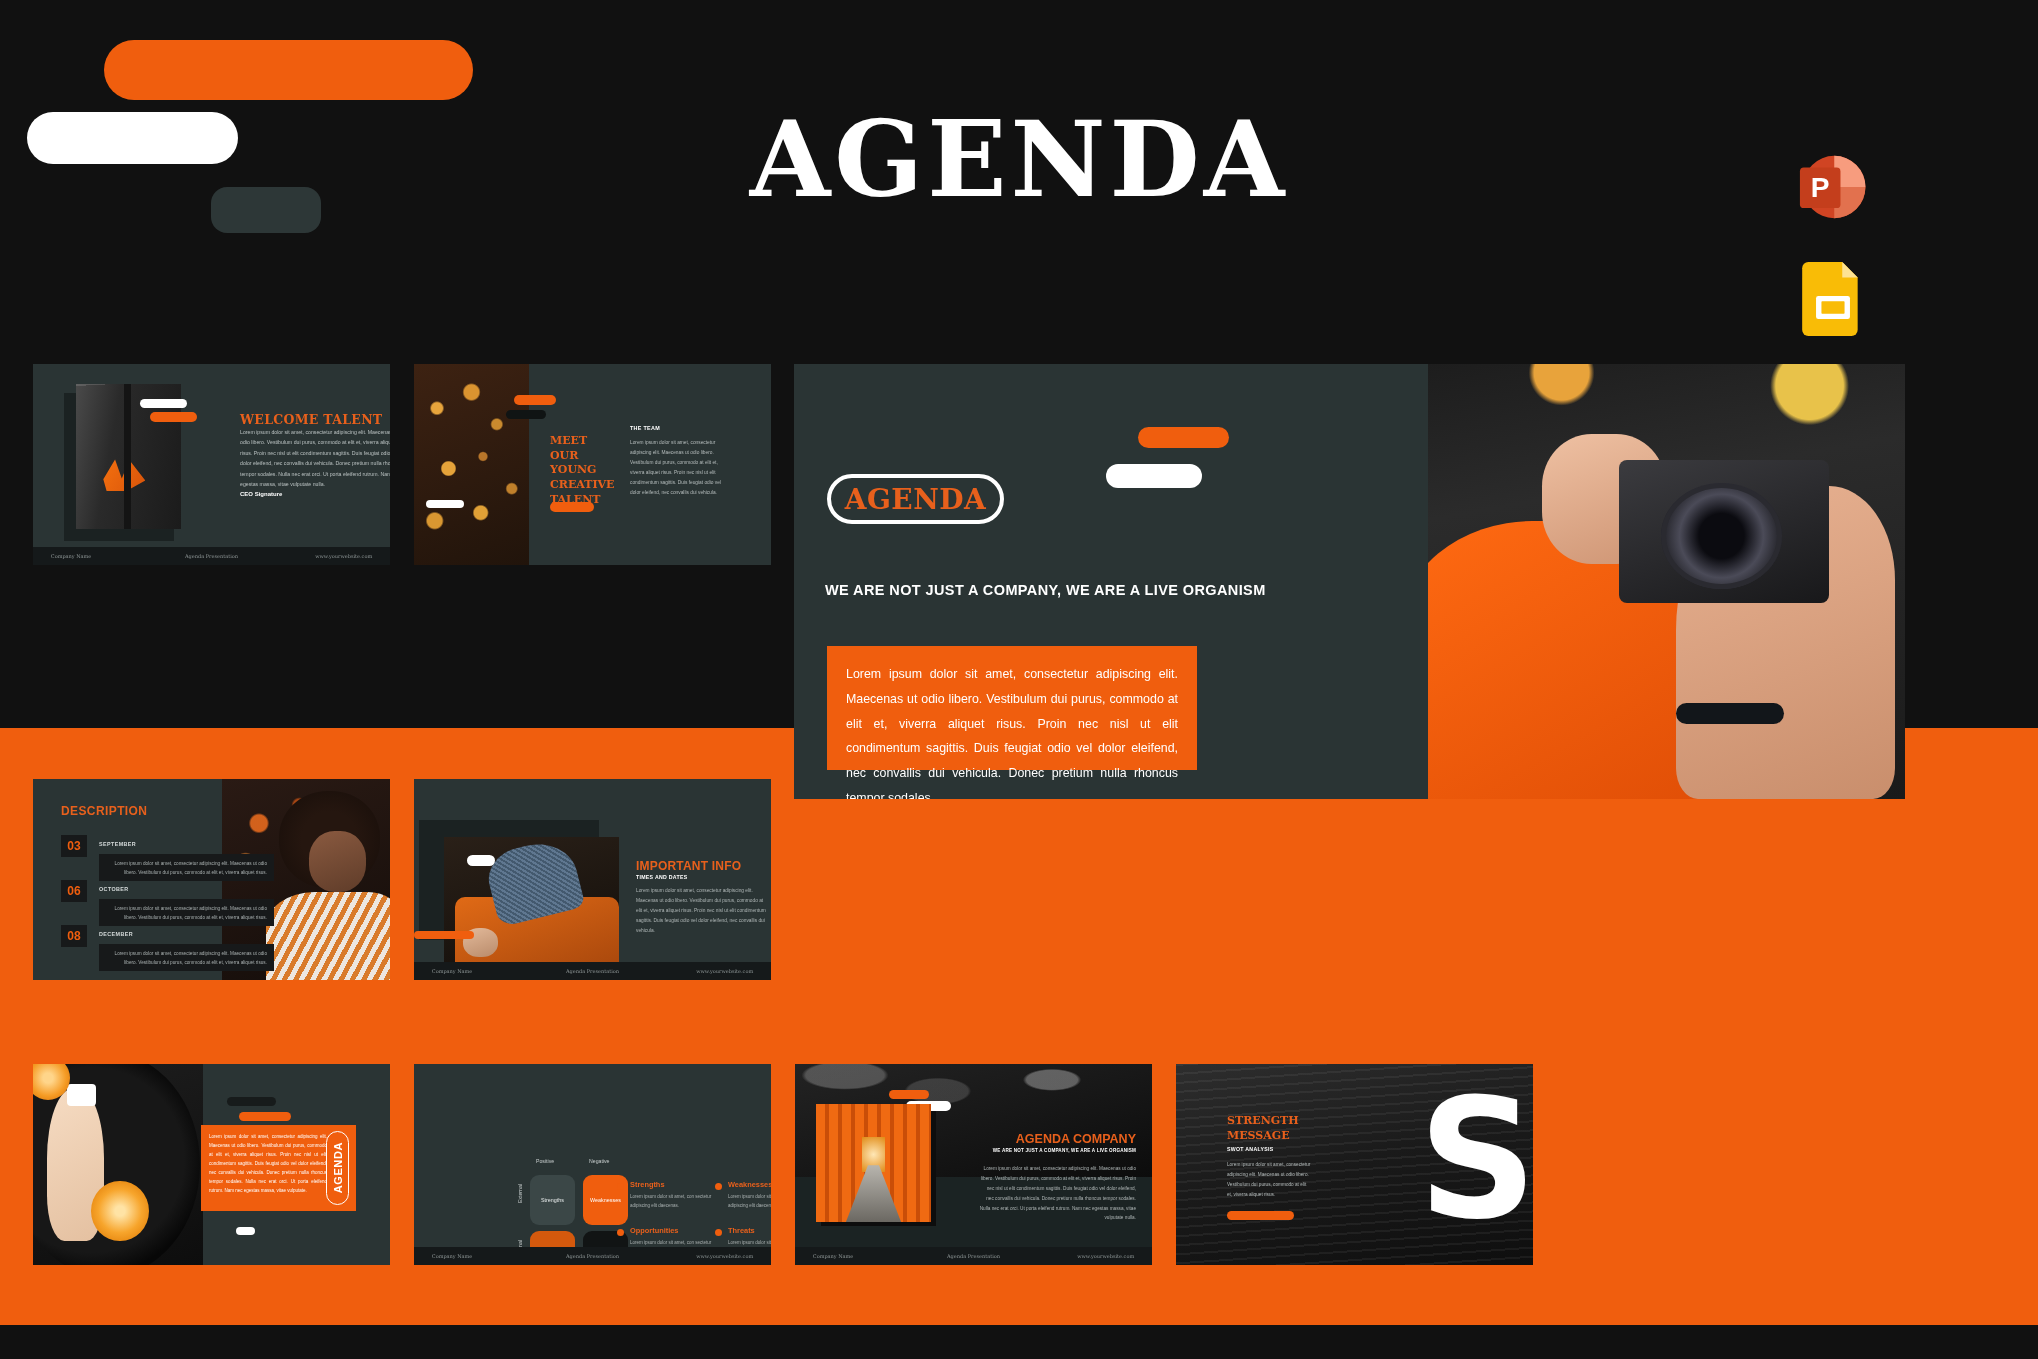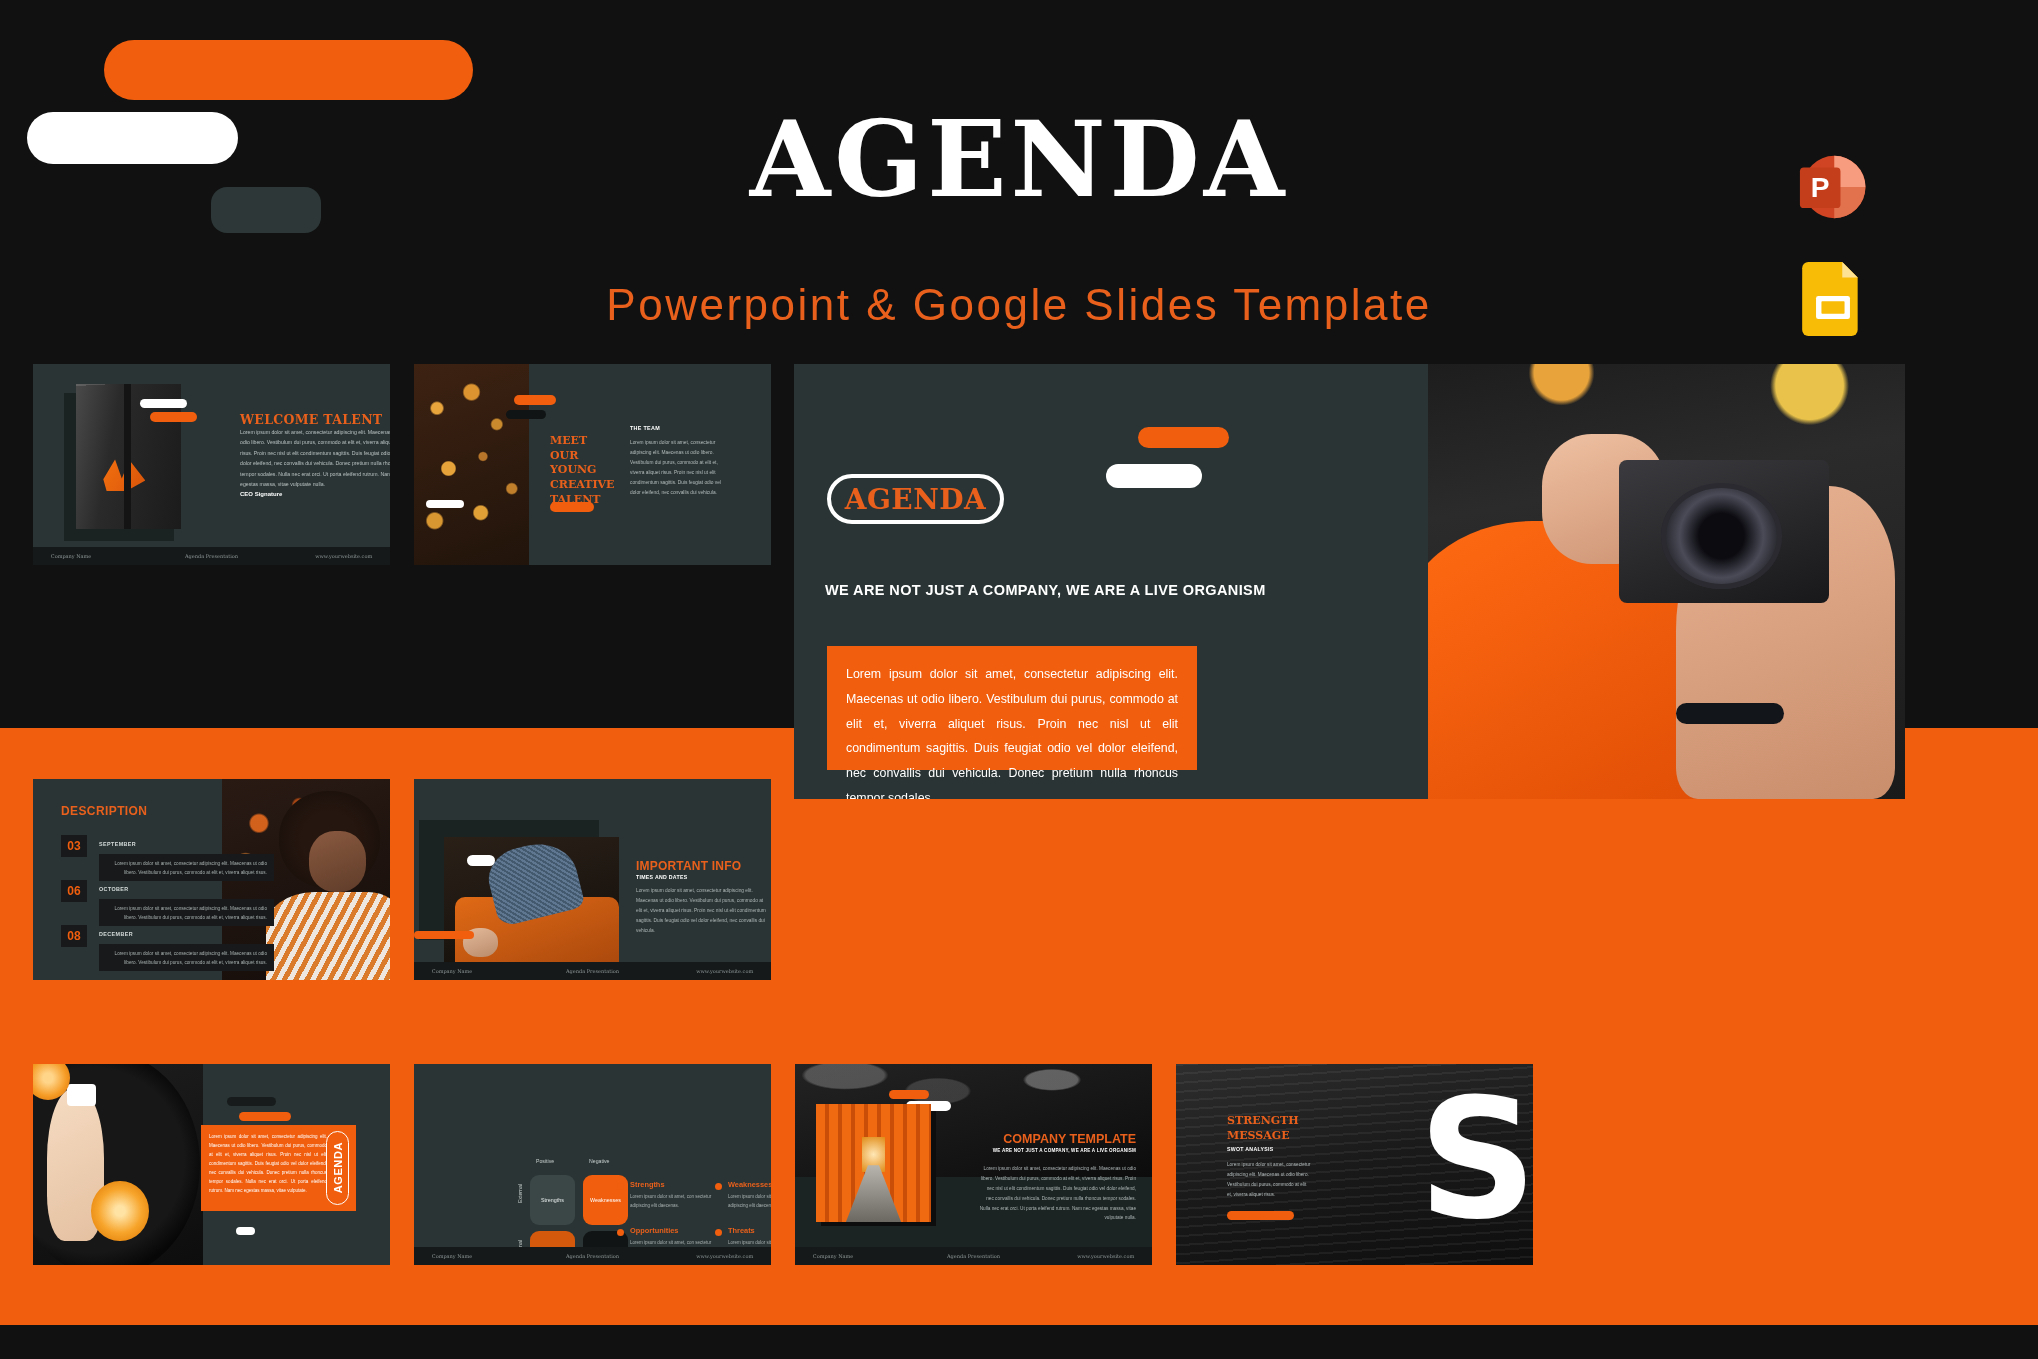--- a/index.html
+++ b/index.html
@@ -383,21 +383,20 @@
 <body>
 
 <div class="page">
 
   <div class="header">
     <div class="pill-orange-hero"></div>
     <div class="pill-white-hero"></div>
     <div class="pill-grey-hero"></div>
 
     <div class="hero-title">AGENDA</div>
-    <div class="hero-sub">Powerpoint &amp; Google Slides Template</div>
 
     <svg class="ppt-icon" viewBox="0 0 100 100">
       <circle cx="58" cy="50" r="40" fill="#D04423"></circle>
       <path d="M58 10a40 40 0 0 1 40 40H58z" fill="#F79C7E"></path>
       <path d="M58 50h40a40 40 0 0 1-40 40z" fill="#E2714E"></path>
       <rect x="14" y="25" width="52" height="52" rx="5" fill="#C43E1C"></rect>
       <text x="40" y="63" font-family="Liberation Sans, sans-serif" font-size="36" font-weight="bold" fill="#FFFFFF" text-anchor="middle">P</text>
     </svg>
 
     <svg class="gslides-icon" viewBox="0 0 80 96">
@@ -566,21 +565,21 @@
 
   <div class="slide" id="s7">
     <div class="bg"></div>
     <div class="po"></div>
     <div class="pw"></div>
     <div class="shadow"></div>
     <div class="photo">
       <div class="vanish"></div>
       <div class="path"></div>
     </div>
-    <div class="h">COMPANY TEMPLATE</div>
+    <div class="h">AGENDA COMPANY</div>
     <div class="kh">WE ARE NOT JUST A COMPANY, WE ARE A LIVE ORGANISM</div>
     <p class="b">Lorem ipsum dolor sit amet, consectetur adipiscing elit. Maecenas ut odio libero. Vestibulum dui purus, commodo at elit et, viverra aliquet risus. Proin nec nisl ut elit condimentum sagittis. Duis feugiat odio vel dolor eleifend, nec convallis dui vehicula. Donec pretium nulla rhoncus tempor sodales. Nulla nec erat orci. Ut porta eleifend rutrum. Nam nec egestas massa, vitae vulputate nulla.</p>
     <div class="footer">
       <span class="f-left" style="font-size:5px">Company Name</span>
       <span class="f-mid" style="font-size:5px">Agenda Presentation</span>
       <span class="f-right" style="font-size:5px">www.yourwebsite.com</span>
     </div>
   </div>
 
   <div class="slide" id="s8">

